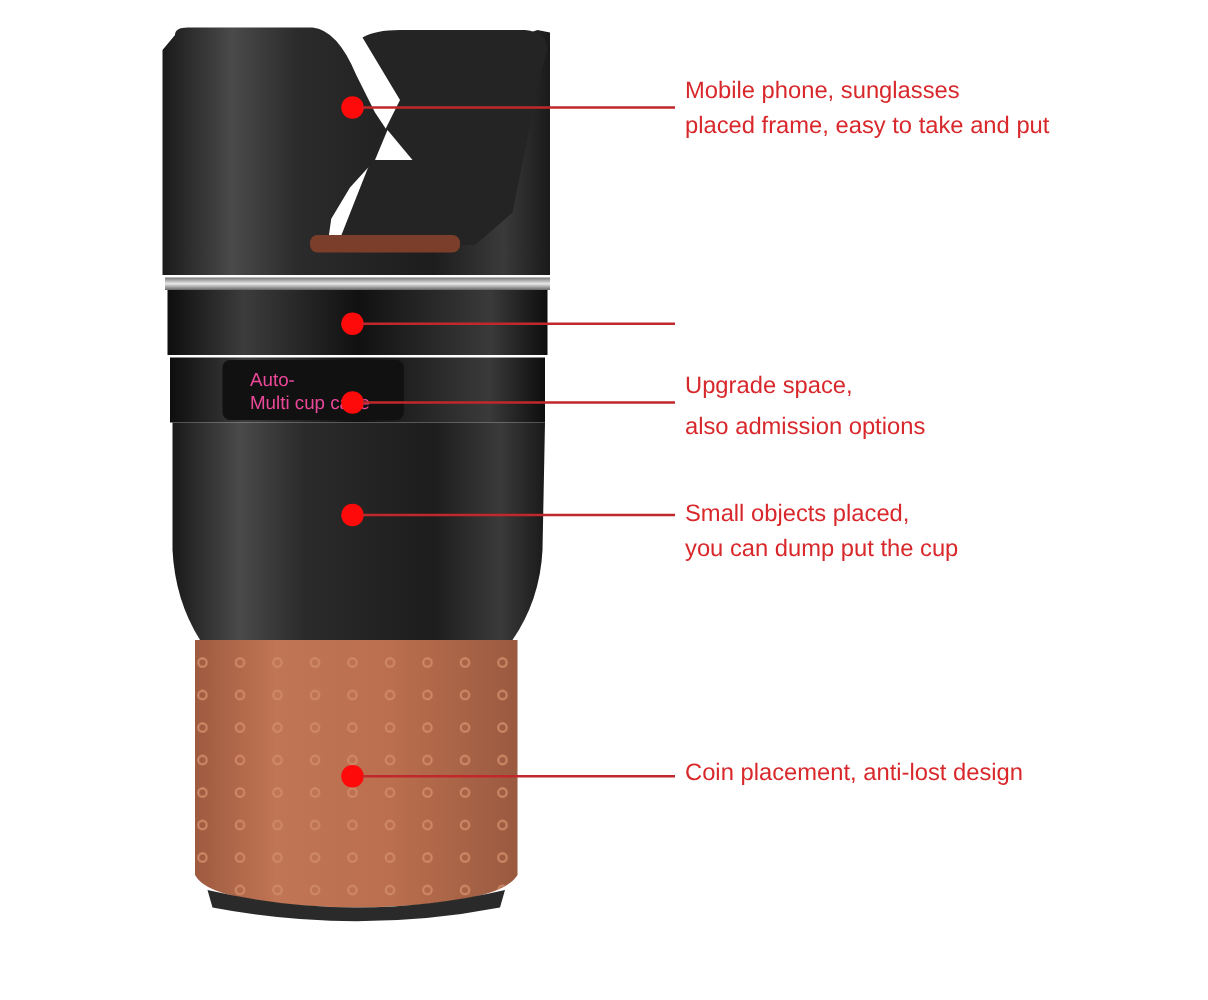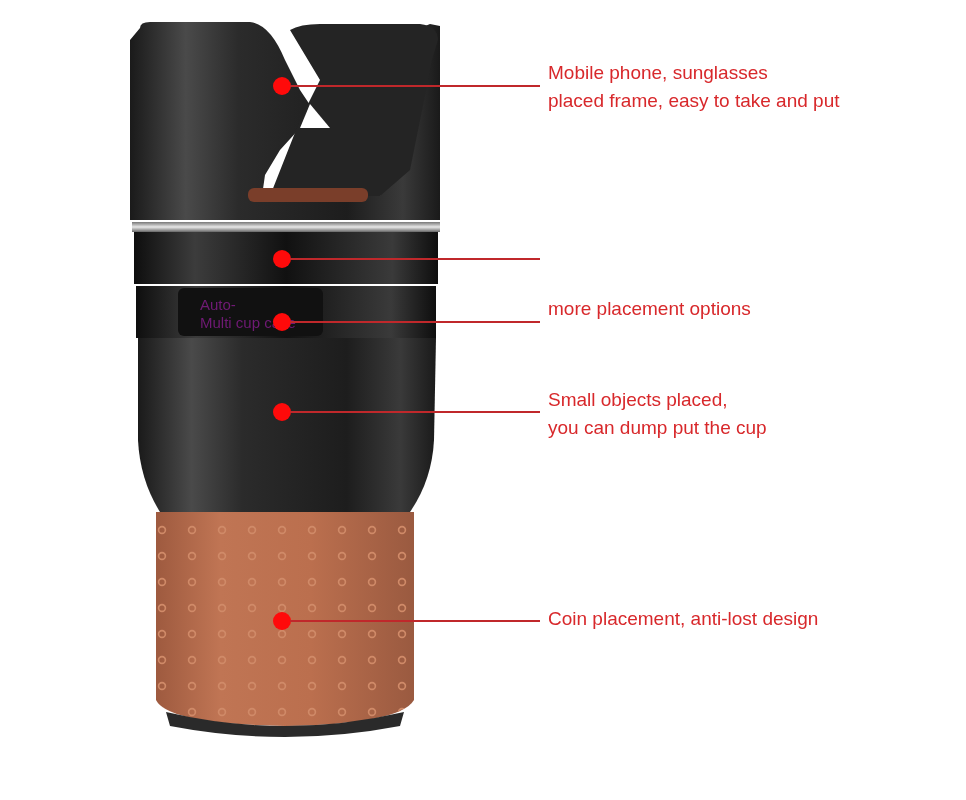--- a/index.html
+++ b/index.html
@@ -1,21 +1,21 @@
 <!DOCTYPE html>
 <html><head>
 <meta charset="utf-8">
 <style>
   html, body { margin: 0; padding: 0; background: #ffffff; }
   body { width: 966px; height: 800px; position: relative; overflow: hidden; font-family: "Liberation Sans", sans-serif; }
   .stage { position: absolute; left: 0; top: 0; width: 966px; height: 800px; }
   .callout-text { position: absolute; left: 548px; color: #d8282b; font-size: 19px; line-height: 28px; white-space: nowrap; }
   .callout-line { position: absolute; height: 2px; background: #c0282b; }
   .dot { position: absolute; width: 18px; height: 18px; border-radius: 50%; background: #ff0a0a; }
-  .label-auto { position: absolute; color: #701a75; font-size: 15px; line-height: 18px; }
+  .label-auto { position: absolute; color: #ec4899; font-size: 15px; line-height: 18px; }
 </style>
 </head>
 <body>
 
 <div class="stage">
 
   <svg width="966" height="800" viewBox="0 0 966 800" style="position:absolute;left:0;top:0;">
     <defs>
       <linearGradient id="bodyGrad" x1="0" x2="1" y1="0" y2="0">
         <stop offset="0" stop-color="#1a1a1a"></stop>
@@ -78,26 +78,27 @@
     <div>Mobile phone, sunglasses</div>
     <div>placed frame, easy to take and put</div>
   </div>
 
   <div class="dot" style="left:273px;top:250px;"></div>
   <div class="callout-line" style="left:290px;top:258px;width:250px;"></div>
 
   <div class="dot" style="left:273px;top:313px;"></div>
   <div class="callout-line" style="left:290px;top:321px;width:250px;"></div>
   <div class="callout-text" style="top:292px;line-height:33px;">
-    <div>more placement options</div>
+    <div>Upgrade space,</div>
+    <div>also admission options</div>
   </div>
 
   <div class="dot" style="left:273px;top:403px;"></div>
   <div class="callout-line" style="left:290px;top:411px;width:250px;"></div>
-  <div class="callout-text" style="top:386px;">
+  <div class="callout-text" style="top:398px;">
     <div>Small objects placed,</div>
     <div>you can dump put the cup</div>
   </div>
 
   <div class="dot" style="left:273px;top:612px;"></div>
   <div class="callout-line" style="left:290px;top:620px;width:250px;"></div>
   <div class="callout-text" style="top:605px;">
     <div>Coin placement, anti-lost design</div>
   </div>
 

